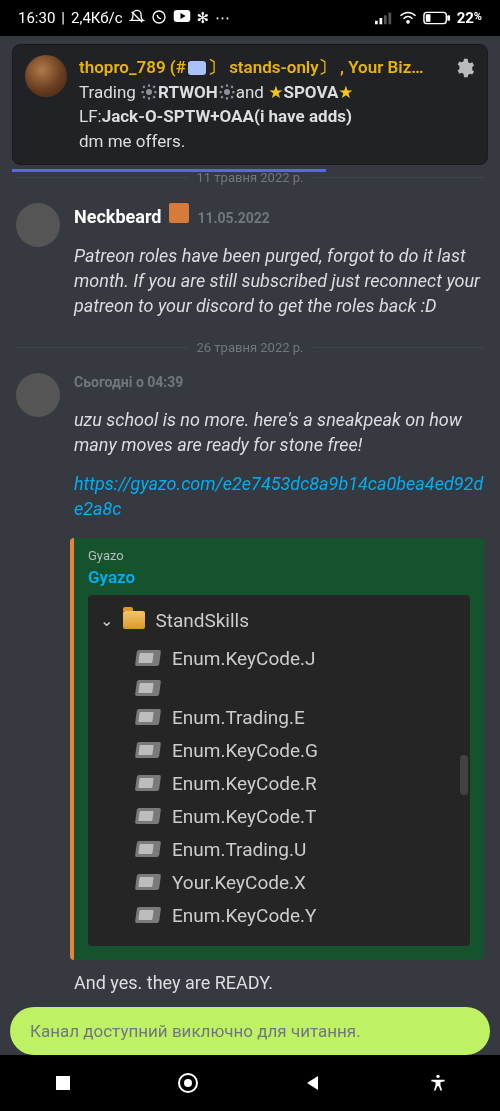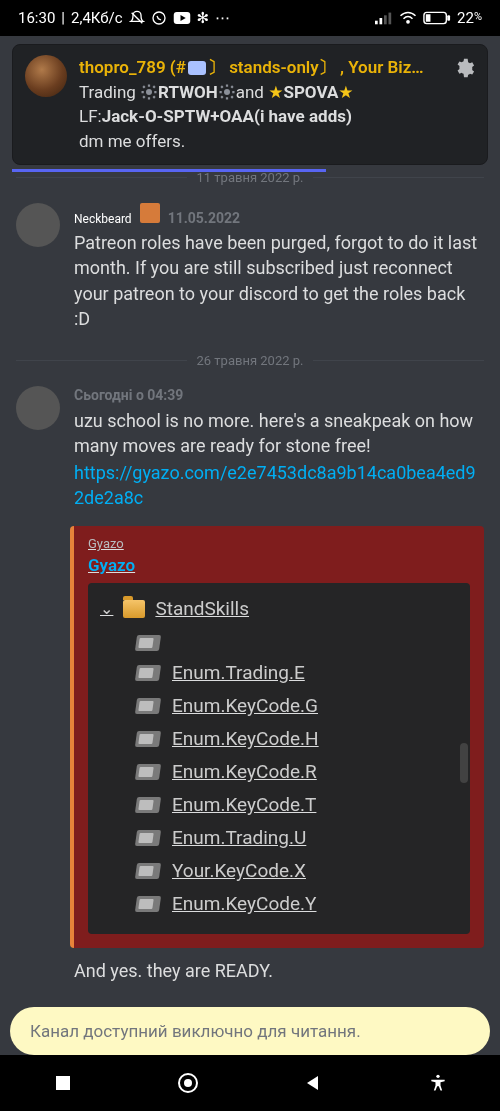--- a/index.html
+++ b/index.html
@@ -11,22 +11,22 @@
     overflow: hidden;
     position: relative;
   }
   
   .status-bar {
     height: 36px; width: 100%;
     background: #000;
     display: flex; align-items: center; justify-content: space-between;
     padding: 0 18px; font-size: 15px; color: #fff;
   }
-  .status-left { display: flex; align-items: center; gap: 6px; }
-  .status-right { display: flex; align-items: center; gap: 6px; }
+  .status-left { display: flex; align-items: flex-start; gap: 6px; }
+  .status-right { display: flex; align-items: center; gap: 6px; font-weight: bold; }
   .status-icon { display: inline-flex; }
 
   
   .reply-banner {
     margin: 8px 12px 0 12px;
     background: #202225;
     border: 1px solid #1a1b1e;
     border-radius: 8px;
     padding: 10px 44px 10px 12px;
     position: relative;
@@ -68,38 +68,37 @@
   .message {
     display: flex; padding: 4px 16px 8px 16px; gap: 14px;
     font-size: 18px; line-height: 1.4;
   }
   .message .avatar {
     width: 44px; height: 44px; border-radius: 50%; flex-shrink: 0;
     background: #555;
   }
   .message .body { flex: 1; min-width: 0; }
   .msg-header { display: flex; align-items: baseline; gap: 8px; flex-wrap: wrap; }
-  .username { font-weight: 400; color: #fff; font-size: 12px; }
+  .username { font-weight: 700; color: #fff; font-size: 18px; }
   .badge-emoji {
     width: 20px; height: 20px; display: inline-block;
     background: #d67b3a; position: relative; border-radius:2px;
     vertical-align: -2px;
   }
   .timestamp { color: #72767d; font-size: 14px; font-weight: bold; }
-  .msg-text { color: #dcddde; margin-top: 2px; white-space: pre-wrap; }
+  .msg-text { color: #dcddde; margin-top: 14px; white-space: pre-wrap; font-style: italic; }
   .msg-link { color: #00aff4; word-break: break-all; }
 
   
   .embed {
     margin: 8px 16px 6px 70px;
-    background: #7f1d1d;
+    background: #14532d;
     border-left: 4px solid #e8833a;
     border-radius: 4px;
     padding: 10px 14px 14px 14px;
-    text-decoration: underline;
   }
   .embed-provider { color: #b9bbbe; font-size: 13px; margin-bottom: 4px; }
   .embed-title { color: #00aff4; font-weight: 600; font-size: 17px; margin-bottom: 8px; }
 
   .embed-image {
     background: #252526; border-radius: 4px; padding: 10px 8px 14px 8px;
     position: relative;
   }
   .tree-header {
     display: flex; align-items: center; gap: 10px; padding: 4px 4px 10px 4px;
@@ -137,21 +136,21 @@
   .followup {
     padding: 6px 16px 12px 74px; font-size: 18px; color: #dcddde;
   }
 
   
   .input-area {
     position: absolute; left: 0; right: 0; bottom: 56px;
     padding: 0 10px;
   }
   .input-pill {
-    background: #fef9c3; border-radius: 24px;
+    background: #bef264; border-radius: 24px;
     padding: 14px 20px; color: #72767d; font-size: 17px;
   }
 
   
   .navbar {
     position: absolute; left: 0; right: 0; bottom: 0; height: 56px;
     background: #000;
     display: flex; align-items: center; justify-content: space-around;
     color: #fff;
   }
@@ -293,32 +292,32 @@
   <div class="embed-provider">Gyazo</div>
   <div class="embed-title">Gyazo</div>
   <div class="embed-image">
     <div class="tree-header">
       <span class="chev">⌄</span>
       <span class="folder-icon"></span>
       <span>StandSkills</span>
     </div>
     <div class="tree-item">
         <span class="script-icon"></span>
+        <span>Enum.KeyCode.J</span>
+      </div>
+    <div class="tree-item">
+        <span class="script-icon"></span>
       </div>
     <div class="tree-item">
         <span class="script-icon"></span>
         <span>Enum.Trading.E</span>
       </div>
     <div class="tree-item">
         <span class="script-icon"></span>
         <span>Enum.KeyCode.G</span>
-      </div>
-    <div class="tree-item">
-        <span class="script-icon"></span>
-        <span>Enum.KeyCode.H</span>
       </div>
     <div class="tree-item">
         <span class="script-icon"></span>
         <span>Enum.KeyCode.R</span>
       </div>
     <div class="tree-item">
         <span class="script-icon"></span>
         <span>Enum.KeyCode.T</span>
       </div>
     <div class="tree-item">

